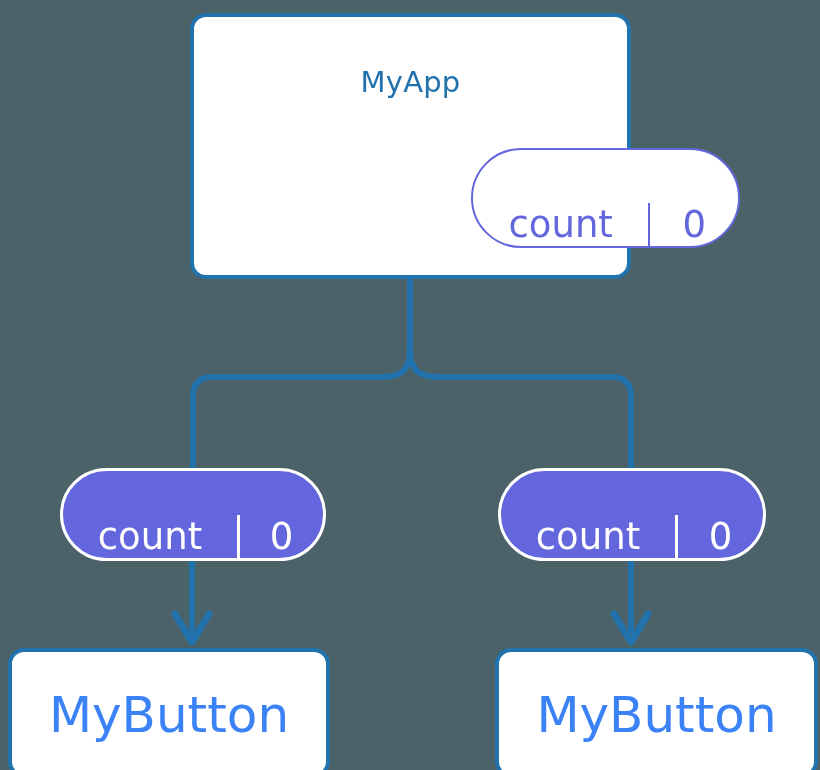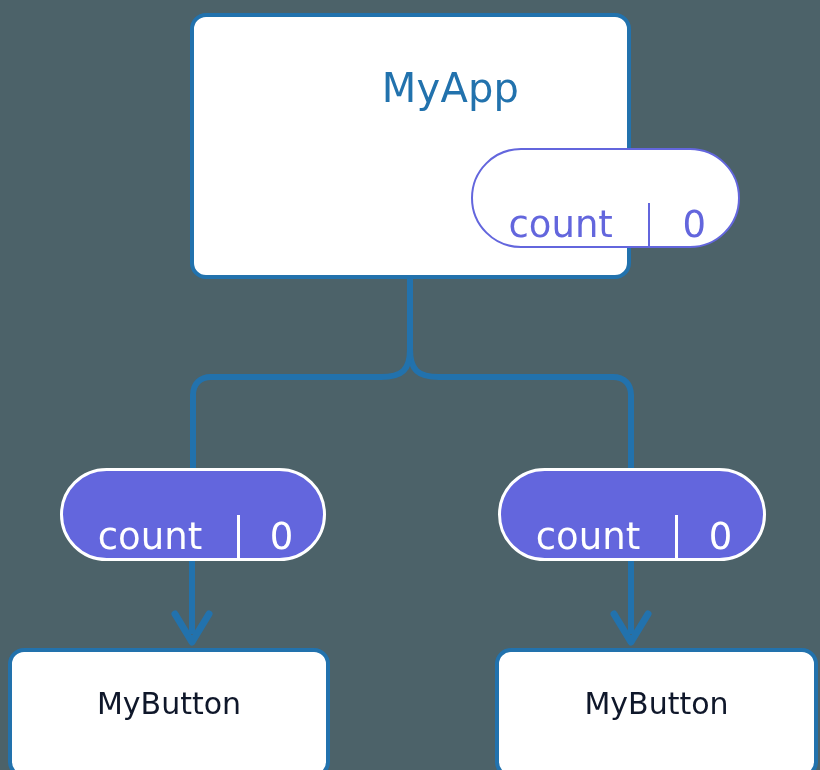--- a/index.html
+++ b/index.html
@@ -43,46 +43,45 @@
     width: 441px;
     height: 266px;
   }
   .app-title {
     position: absolute;
     left: 0;
     top: 48px;
     width: 100%;
     text-align: center;
     color: #2272ad;
-    font-size: 40px;
+    font-size: 29px;
     letter-spacing: 0.2px;
     font-family: "DejaVu Sans", sans-serif;
-    padding-left: 40px;
   }
 
   #button-card-left {
     left: 8px;
     top: 648px;
     width: 322px;
     height: 130px;
   }
   #button-card-right {
     left: 495px;
     top: 648px;
     width: 323px;
     height: 130px;
   }
   .button-title {
     position: absolute;
     left: 0;
     top: 34px;
     width: 100%;
     text-align: center;
-    color: #0f172a;
-    font-size: 30px;
+    color: #3b82f6;
+    font-size: 50px;
     font-family: "DejaVu Sans", sans-serif;
   }
 
   
   .pill {
     position: absolute;
     display: flex;
     align-items: flex-end;
     box-sizing: border-box;
     border-radius: 999px;

